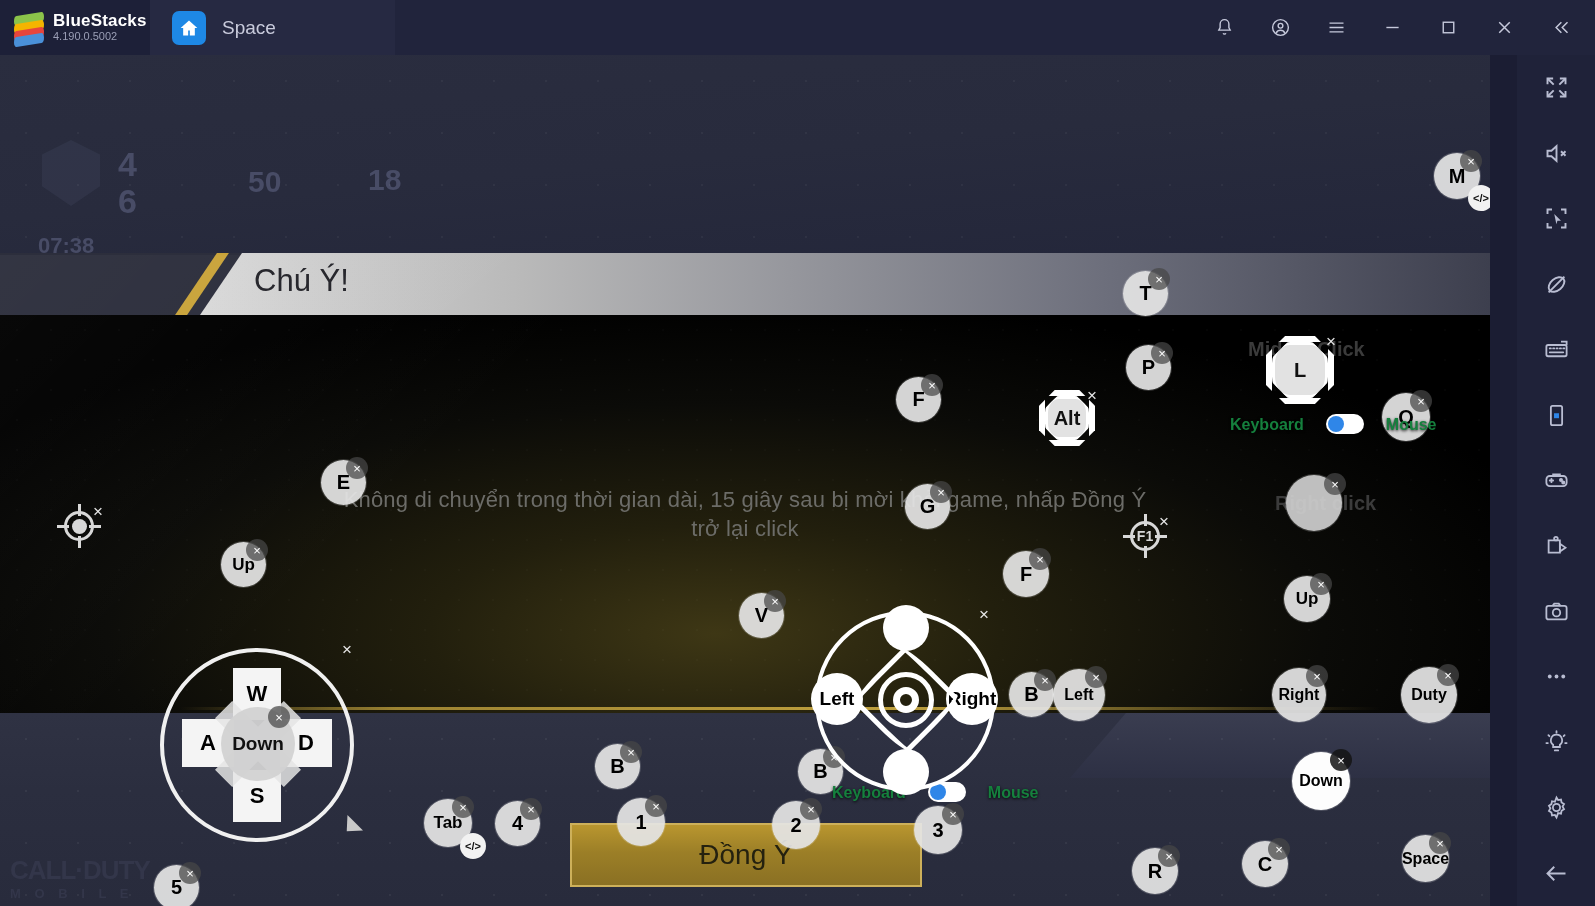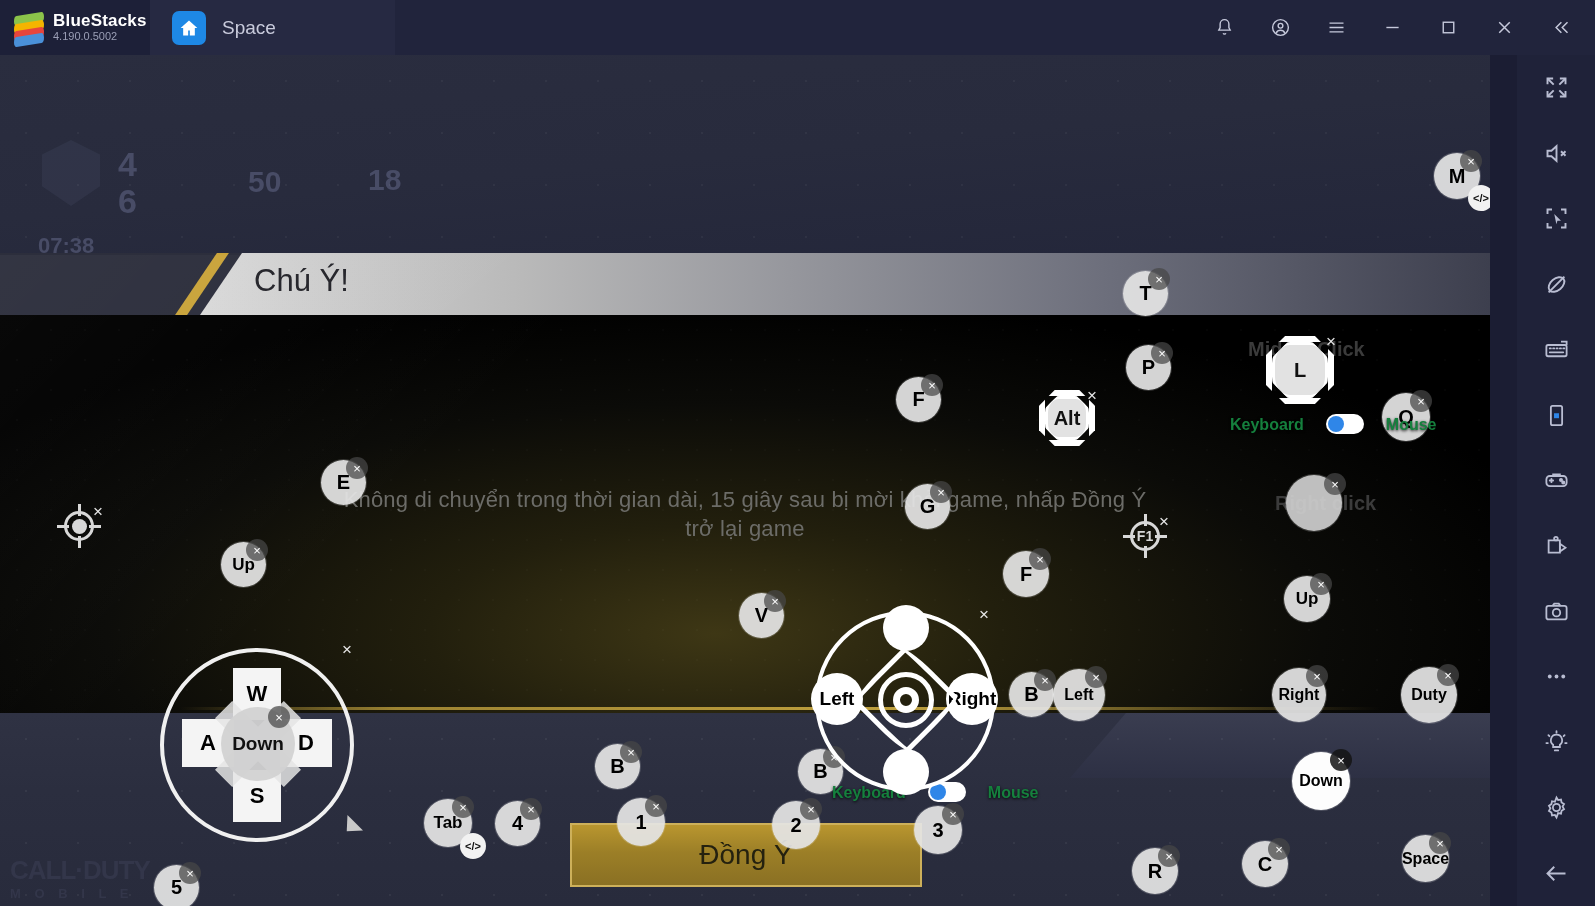--- a/index.html
+++ b/index.html
@@ -412,21 +412,21 @@
       <div class="sheet"></div>
       <div class="stripe"></div>
       <div class="ttl">Chú Ý!</div>
     </div>
 
     <div class="g-mid">
       <div class="hex"></div>
       <div class="diag"></div>
       <div class="g-warn">
         <span>Không di chuyển trong thời gian dài, 15 giây sau bị mời khỏi game, nhấp Đồng Ý</span>
-        <span class="l2">trở lại game</span>
+        <span class="l2">trở lại click</span>
       </div>
     </div>
 
     <div class="g-yellowline"></div>
 
     <div class="g-bottom">
       <div class="shear"></div>
     </div>
 
     <div class="cod-watermark">

